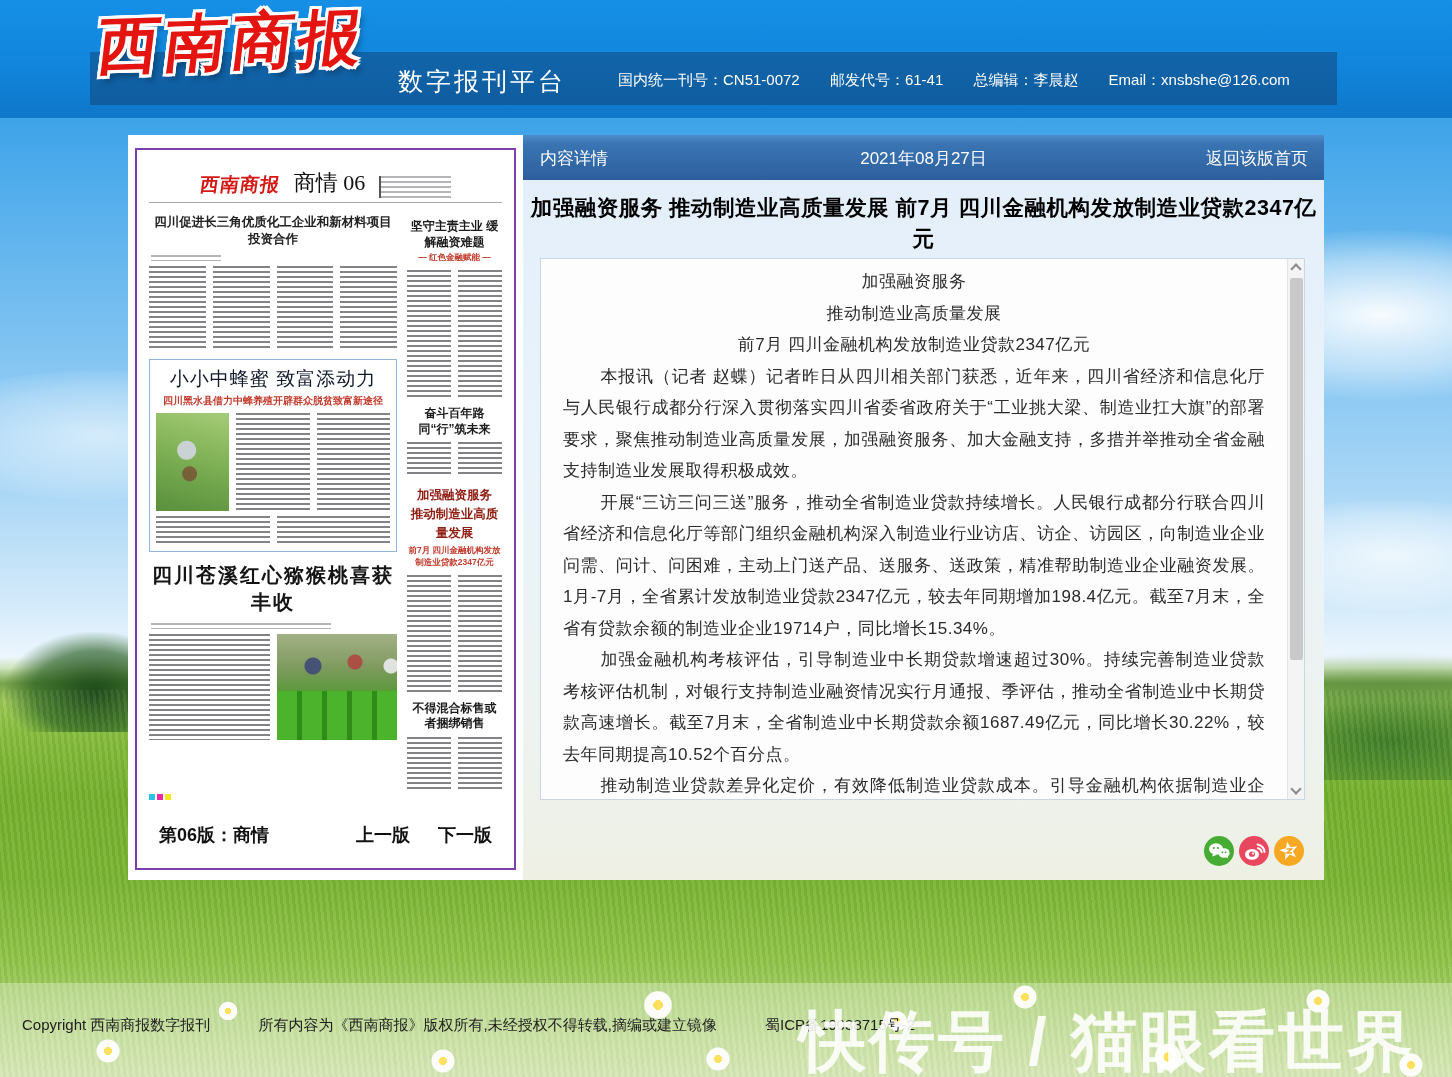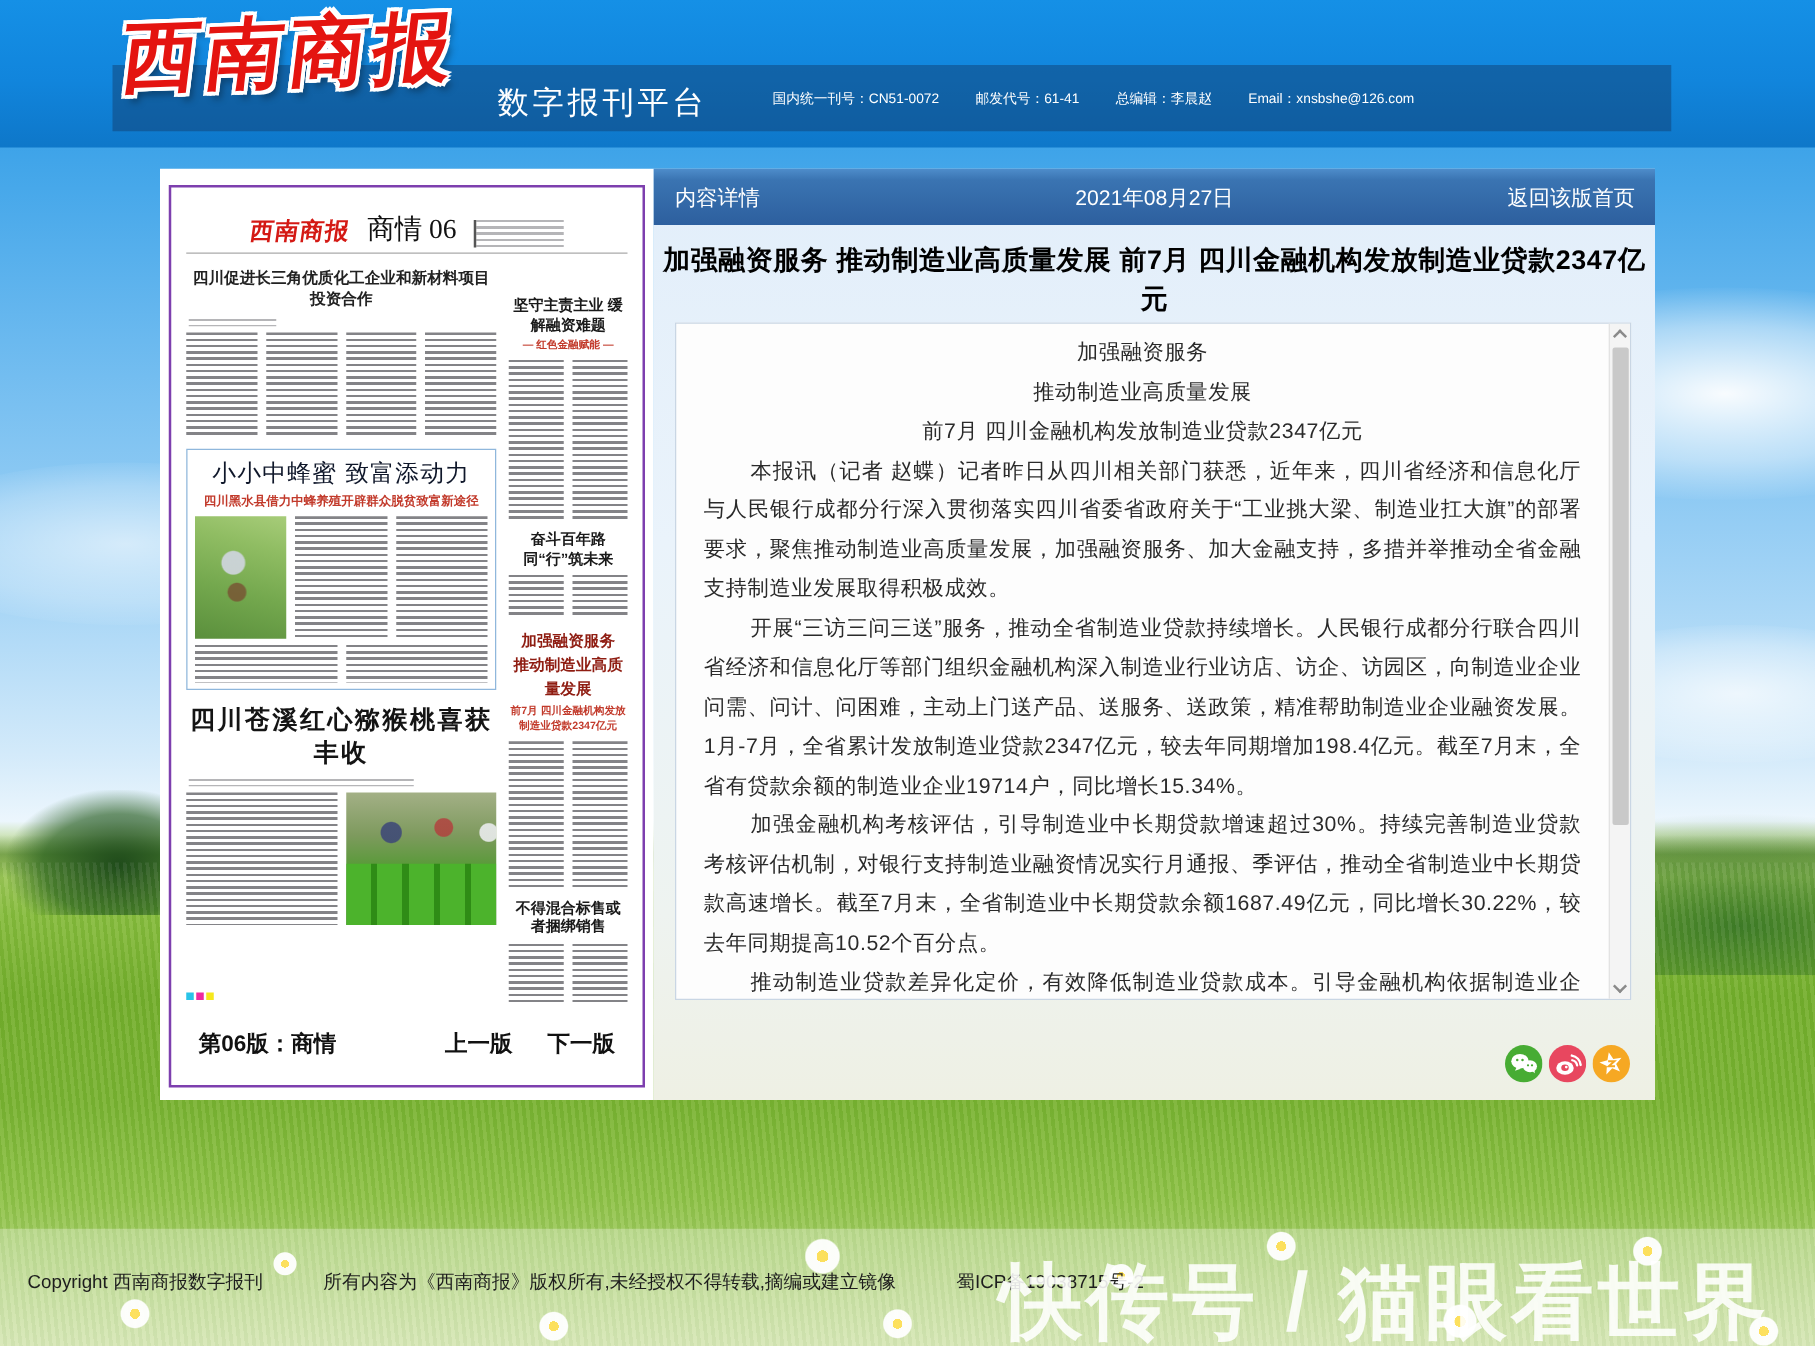--- a/index.html
+++ b/index.html
@@ -34,21 +34,21 @@
 
   
   .header { position:absolute; left:0; top:0; width:100%; height:118px;
     background:linear-gradient(180deg, #1590e6 0%, #1185dc 55%, #0e77c9 100%); }
   .header-bar { position:absolute; left:90px; top:52px; width:1247px; height:53px; background:rgba(18,58,104,.45); }
   .logo-text { position:absolute; left:98px; top:0px; font-size:62px; font-weight:900; color:#e41410;
     letter-spacing:5px; transform:rotate(-2deg) skewX(-9deg); white-space:nowrap;
     text-shadow:-3px -3px 0 #fff, 0 -3px 0 #fff, 3px -3px 0 #fff, -3px 0 0 #fff, 3px 0 0 #fff,
                 -3px 3px 0 #fff, 0 3px 0 #fff, 3px 3px 0 #fff, 5px 6px 6px rgba(0,0,0,.35); }
   .platform-text { position:absolute; left:398px; top:65px; color:#fff; font-size:25px; letter-spacing:3px; }
-  .header-info { position:absolute; left:618px; top:71px; color:#fff; font-size:11px; white-space:nowrap; }
+  .header-info { position:absolute; left:618px; top:71px; color:#fff; font-size:15px; white-space:nowrap; }
   .header-info span { margin-right:26px; }
 
   
   .main { position:absolute; left:128px; top:135px; width:1196px; height:745px; display:flex; }
 
   
   .left-panel { width:395px; background:#ffffff; position:relative; flex:0 0 395px; }
   .paper { position:absolute; left:7px; top:13px; width:381px; height:722px; background:#fff; border:2px solid #7d3fae; }
   .paper-inner { position:relative; width:100%; height:652px; padding:10px 12px 0 12px; overflow:hidden; }
   .np-masthead { display:flex; align-items:flex-end; justify-content:center; gap:14px; padding:8px 0 4px 0; border-bottom:1px solid #aaa; }
@@ -204,21 +204,21 @@
               <div class="np-cols">
                 <div class="sim" style="height:106px;"></div>
                 <div class="np-photo-kiwi">
                   <div class="np-kiwi-people"></div>
                   <div class="np-kiwi-crates"></div>
                 </div>
               </div>
             </div>
 
             <div class="np-right-col">
-              <div class="np-rh" style="margin-top:28px;">坚守主责主业 缓解融资难题</div>
+              <div class="np-rh" style="margin-top:10px;">坚守主责主业 缓解融资难题</div>
               <div class="np-rh-sub">— 红色金融赋能 —</div>
               <div class="np-cols" style="height:128px; margin-top:6px;">
                 <div class="sim"></div>
                   <div class="sim"></div>
               </div>
               <div class="np-rh" style="margin-top:8px;">奋斗百年路 同“行”筑未来</div>
               <div class="np-cols" style="height:34px; margin-top:5px;">
                 <div class="sim"></div>
                   <div class="sim"></div>
               </div>

